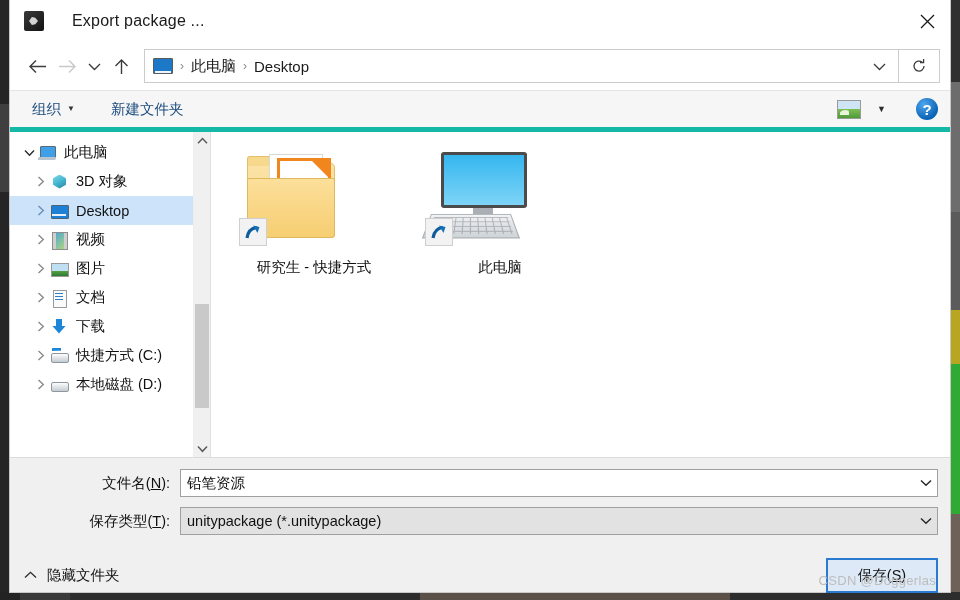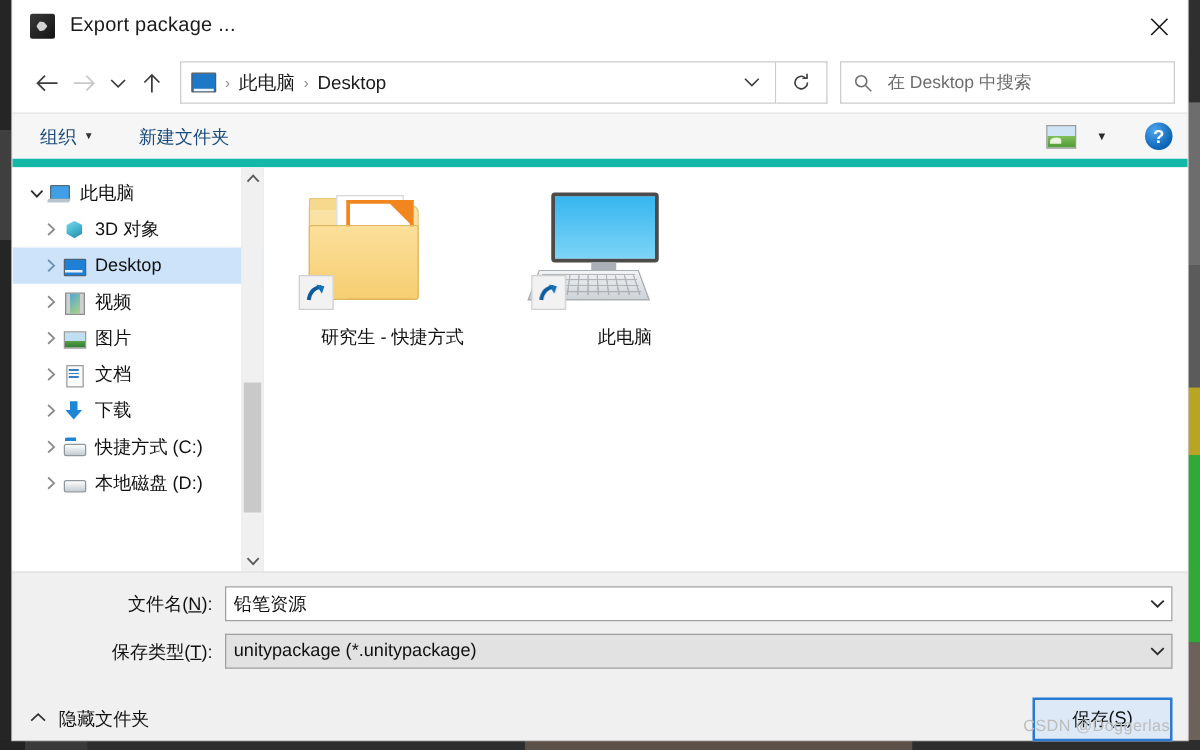--- a/index.html
+++ b/index.html
@@ -90,21 +90,21 @@
     flex: 0 0 auto;
   }
   .title-icon::before{
     content:"";
     position:absolute; left:5px; top:6px;
     width:9px; height:8px;
     background:#d2d2d2;
     clip-path: polygon(0% 50%, 32% 0%, 70% 10%, 100% 50%, 70% 90%, 32% 100%);
   }
   .title-text {
-    margin-left: 12px;
+    margin-left: 28px;
     font-size: 16px;
     color: #1a1a1a;
     letter-spacing: .2px;
     white-space: nowrap;
   }
   .close-btn {
     position: absolute;
     right: 0; top: 0;
     width: 46px; height: 42px;
     display: flex; align-items: center; justify-content: center;
@@ -201,21 +201,21 @@
     color: #6c6c6c;
     margin-left: 12px;
     white-space: nowrap;
   }
 
   
   .toolbar {
     height: 36px;
     background: #f6f6f6;
     border-top: 1px solid #e3e3e3;
-    border-bottom: 7px solid #14b8a6;
+    border-bottom: 5px solid #14b8a6;
     display: flex;
     align-items: center;
     padding: 0 12px 0 22px;
     flex: 0 0 auto;
   }
   .tb-item {
     font-size: 14.5px;
     color: #1b4b7d;
     display: flex;
     align-items: center;
@@ -727,27 +727,20 @@
       </span>
     </div>
 
     <div class="refresh-btn">
       <svg width="16" height="16" viewBox="0 0 16 16">
         <path d="M13 8 A5 5 0 1 1 11.2 4.2" stroke="#3c3c3c" stroke-width="1.3" fill="none"></path>
         <path d="M12.6 1 L12.6 4.6 L9 4.6" stroke="#3c3c3c" stroke-width="1.3" fill="none"></path>
       </svg>
     </div>
 
-    <div class="searchbox">
-      <svg width="15" height="15" viewBox="0 0 15 15">
-        <circle cx="6" cy="6" r="4.4" stroke="#6c6c6c" stroke-width="1.2" fill="none"></circle>
-        <path d="M9.4 9.4 L14 14" stroke="#6c6c6c" stroke-width="1.2"></path>
-      </svg>
-      <span class="search-ph">在 Desktop 中搜索</span>
-    </div>
   </div>
 
   <div class="toolbar">
     <div class="tb-item">
       <span>组织</span>
       <span class="tb-caret">▼</span>
     </div>
     <div class="tb-gap"></div>
     <div class="tb-item">
       <span>新建文件夹</span>

